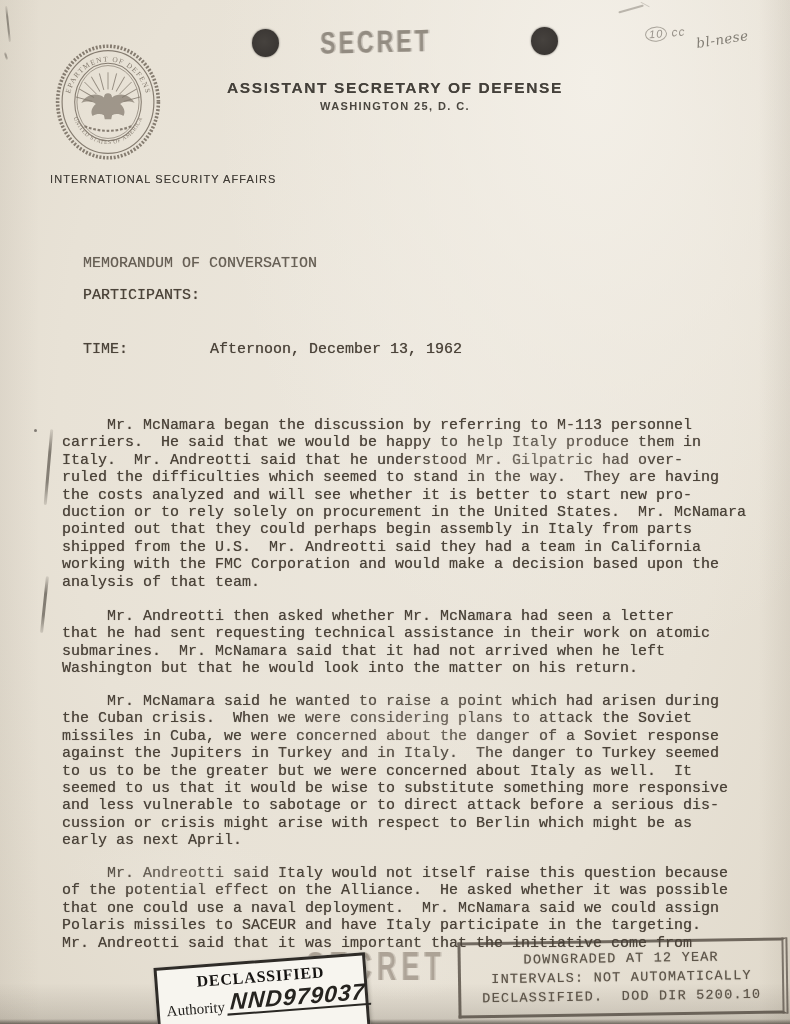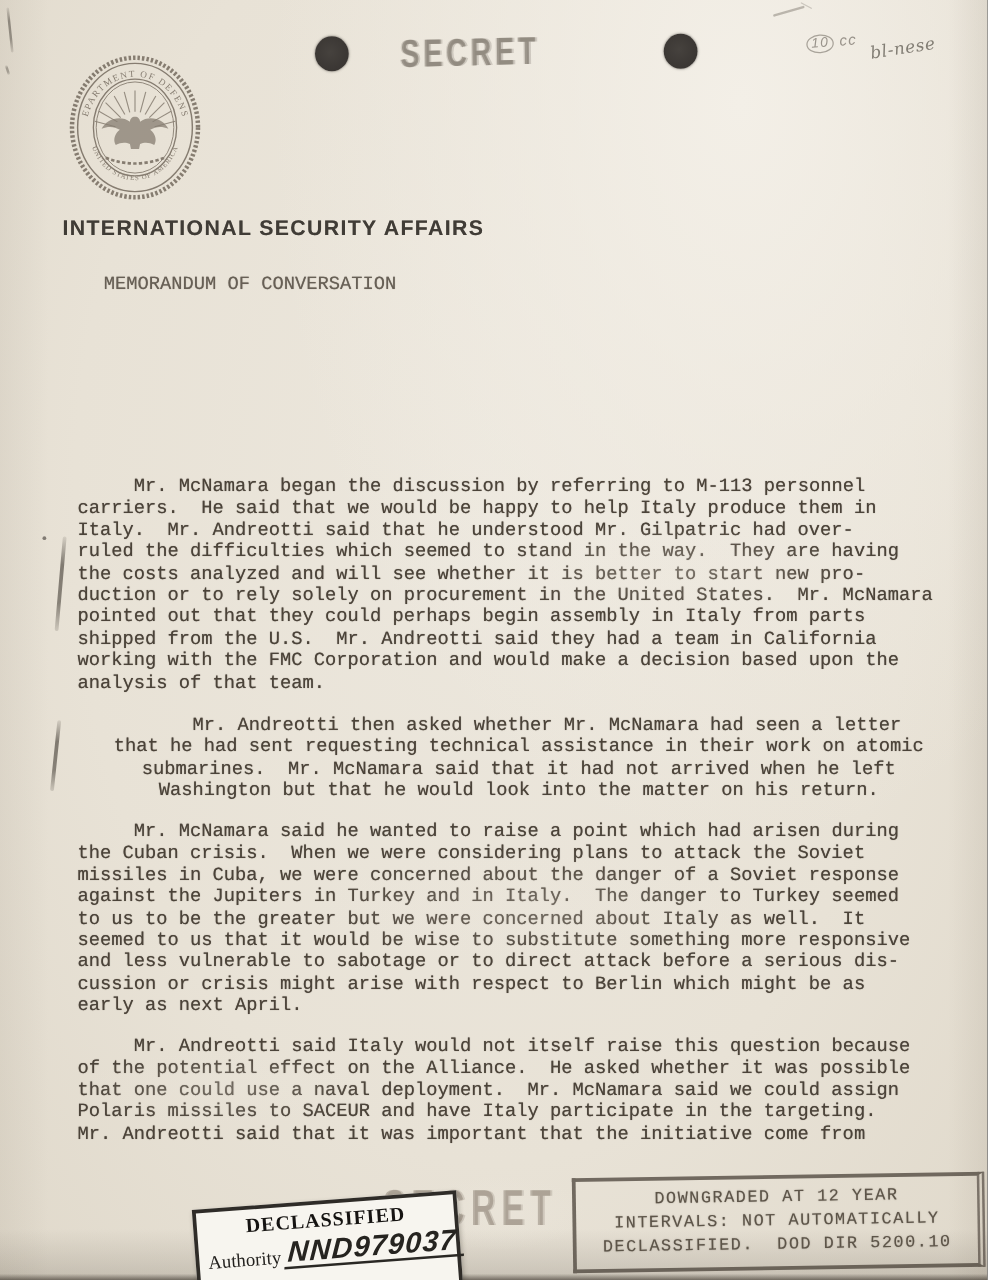--- a/index.html
+++ b/index.html
@@ -11,33 +11,34 @@
       radial-gradient(ellipse at 75% 8%, #f3efe7 0%, rgba(243,239,231,0) 45%),
       radial-gradient(ellipse at 50% 40%, #ece7dd 0%, #e8e2d6 60%, #e0d9cb 100%);
     font-family:"Liberation Sans", sans-serif;
   }
   
   .typew{
     font-family:"Liberation Mono","DejaVu Sans Mono",monospace;
     font-size:15px;line-height:17.4px;color:#4b4339;
     text-shadow:0 0 .7px rgba(75,67,57,.75);
     white-space:pre-wrap;
+    margin-top:36px;
   }
   .para{position:absolute;left:62px;width:706px;font-family:Liberation Mono, monospace;}
   .memo-title{position:absolute;left:83px;top:219px;opacity:.82;}
   .field-row{position:absolute;left:83px;display:flex;}
   .f-label{width:127px;flex:0 0 127px;}
   .f-value{white-space:pre-wrap;}
   
   .office{position:absolute;left:0;right:0;top:79px;text-align:center;
     font-size:15.5px;font-weight:700;letter-spacing:1.6px;color:#44403a;
     text-shadow:0 0 .5px rgba(68,64,58,.6);}
   .city{position:absolute;left:0;right:0;top:100px;text-align:center;
     font-size:11px;font-weight:700;letter-spacing:1.4px;color:#4a463f;}
-  .division{position:absolute;left:50px;top:173px;font-size:17px;font-weight:700;
+  .division{position:absolute;left:50px;top:173px;font-size:11px;font-weight:400;
     letter-spacing:1.1px;color:#403c36;text-shadow:0 0 .5px rgba(64,60,54,.5);}
   
   .secret-top{position:absolute;left:320px;top:24px;width:110px;text-align:center;
     font-weight:700;font-size:23px;letter-spacing:3px;color:rgba(113,105,94,.55);
     transform:scaleY(1.35) rotate(-1deg);transform-origin:center top;
     text-shadow:1.5px 0 0 rgba(113,105,94,.25), -1px 0 0 rgba(113,105,94,.2);}
   .secret-bottom{position:absolute;left:306px;top:944px;z-index:1;
     font-weight:700;font-size:27px;letter-spacing:5px;color:rgba(130,119,106,.45);
     transform:scaleY(1.5);transform-origin:center top;
     text-shadow:1.5px 0 0 rgba(130,119,106,.25);}
@@ -133,48 +134,55 @@
       </defs>
       <text font-size="8.2" letter-spacing="1.4" fill="#6e6458" font-family="Liberation Serif, serif">
         <textPath href="#sealTop" startOffset="50%" text-anchor="middle">DEPARTMENT OF DEFENSE</textPath>
       </text>
       <text font-size="6.2" letter-spacing="0.7" fill="#6e6458" font-family="Liberation Serif, serif">
         <textPath href="#sealBot" startOffset="50%" text-anchor="middle">UNITED STATES OF AMERICA</textPath>
       </text>
     </svg>
   </div>
 
+  <div class="office">ASSISTANT SECRETARY OF DEFENSE</div>
+  <div class="city">WASHINGTON 25, D. C.</div>
   <div class="division">INTERNATIONAL SECURITY AFFAIRS</div>
 
   <div class="pmark corner-mark"></div>
   <div class="pmark corner-tick"></div>
   <div class="scrib scrib-1"></div>
   <div class="scrib scrib-2"></div>
   <div class="circ-note"><span class="circled">10</span> <span>cc</span></div>
   <div class="script-note">bl-nese</div>
   <div class="pmark mark-dot"></div>
   <div class="pmark mark-a"></div>
   <div class="pmark mark-b"></div>
 
   <div class="typew memo-title">MEMORANDUM OF CONVERSATION</div>
 
   <div class="field-row typew" style="top:251px;">
+    <span class="f-label">PARTICIPANTS:</span>
+  </div>
+  <div class="field-row typew" style="top:305px;">
+    <span class="f-label">TIME:</span>
+    <span class="f-value">Afternoon, December 13, 1962</span>
   </div>
 
   <div class="para typew" style="top:381px;">     Mr. McNamara began the discussion by referring to M-113 personnel
 carriers.  He said that we would be happy to help Italy produce them in
 Italy.  Mr. Andreotti said that he understood Mr. Gilpatric had over-
 ruled the difficulties which seemed to stand in the way.  They are having
 the costs analyzed and will see whether it is better to start new pro-
 duction or to rely solely on procurement in the United States.  Mr. McNamara
 pointed out that they could perhaps begin assembly in Italy from parts
 shipped from the U.S.  Mr. Andreotti said they had a team in California
 working with the FMC Corporation and would make a decision based upon the
 analysis of that team.</div>
-  <div class="para typew" style="top:572px;text-align:center;">     Mr. Andreotti then asked whether Mr. McNamara had seen a letter
+  <div class="para typew" style="top:572px;">     Mr. Andreotti then asked whether Mr. McNamara had seen a letter
 that he had sent requesting technical assistance in their work on atomic
 submarines.  Mr. McNamara said that it had not arrived when he left
 Washington but that he would look into the matter on his return.</div>
   <div class="para typew" style="top:829px;">     Mr. Andreotti said Italy would not itself raise this question because
 of the potential effect on the Alliance.  He asked whether it was possible
 that one could use a naval deployment.  Mr. McNamara said we could assign
 Polaris missiles to SACEUR and have Italy participate in the targeting.
 Mr. Andreotti said that it was important that the initiative come from</div>
   <div class="para typew" style="top:657px;">     Mr. McNamara said he wanted to raise a point which had arisen during
 the Cuban crisis.  When we were considering plans to attack the Soviet

